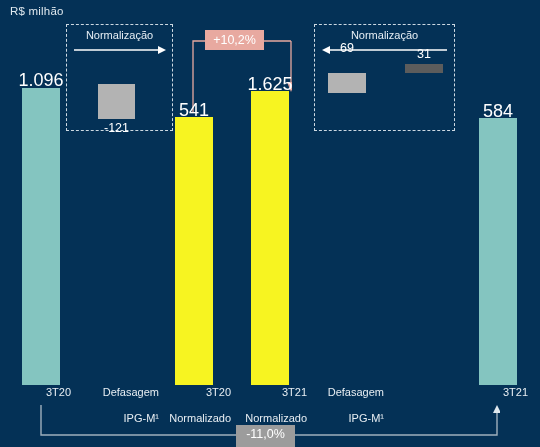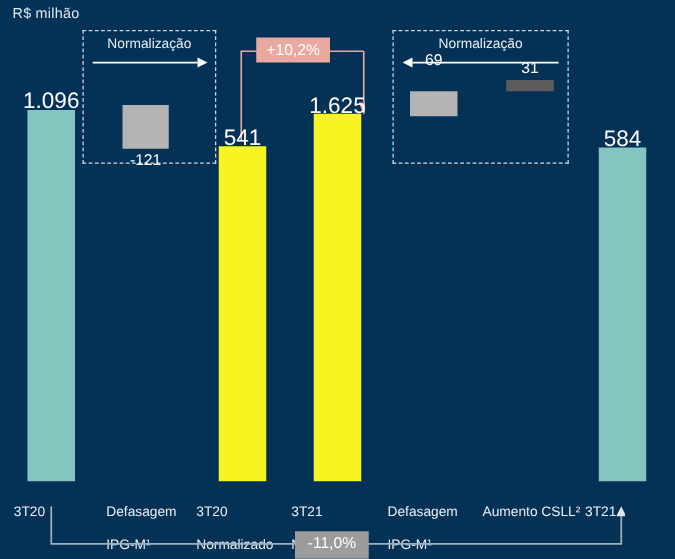--- a/index.html
+++ b/index.html
@@ -87,25 +87,25 @@
     line-height: 20px;
     text-align: center;
     white-space: nowrap;
   }
   .pct-connector { position: absolute; }
   .pct-connector svg { display: block; }
 
   
   .cat-label {
     position: absolute;
-    top: 391px;
+    top: 373px;
     font-size: 11px;
     line-height: 13px;
     color: #e8eef3;
-    text-align: left;
+    text-align: right;
     white-space: pre-line;
   }
 
   
   .total-bracket { position: absolute; }
   .total-bracket svg { display: block; }
   .total-badge {
     position: absolute;
     background: #9c9c9c;
     color: #ffffff;
@@ -192,23 +192,20 @@
   <div class="cat-label" style="left:233px; width:74px;">
     <span>3T21</span><br>
     <span>Normalizado</span>
   </div>
 
   <div class="cat-label" style="left:310px; width:74px;">
     <span>Defasagem</span><br>
     <span>IPG-M¹</span>
   </div>
 
-  <div class="cat-label" style="left:386px; width:86px;">
-    <span>Aumento CSLL²</span>
-  </div>
 
   <div class="cat-label" style="left:468px; width:60px;">
     <span>3T21</span>
   </div>
 
   <div class="total-bracket" style="left:38px; top:405px; width:462px; height:38px;">
     <svg width="462" height="38" viewBox="0 0 462 38">
       <polyline points="3,0 3,30 459,30 459,8" fill="none" stroke="#9fb0bd" stroke-width="1.4"></polyline>
       <polygon points="455,8 463,8 459,0" fill="#dfe8ee"></polygon>
     </svg>

